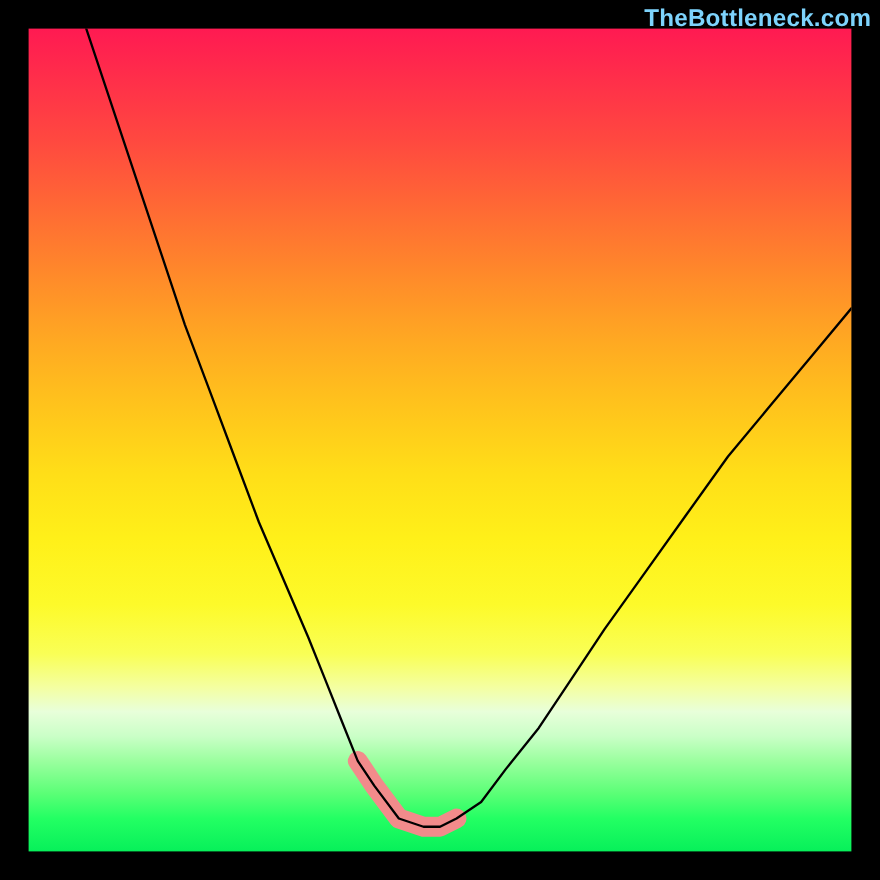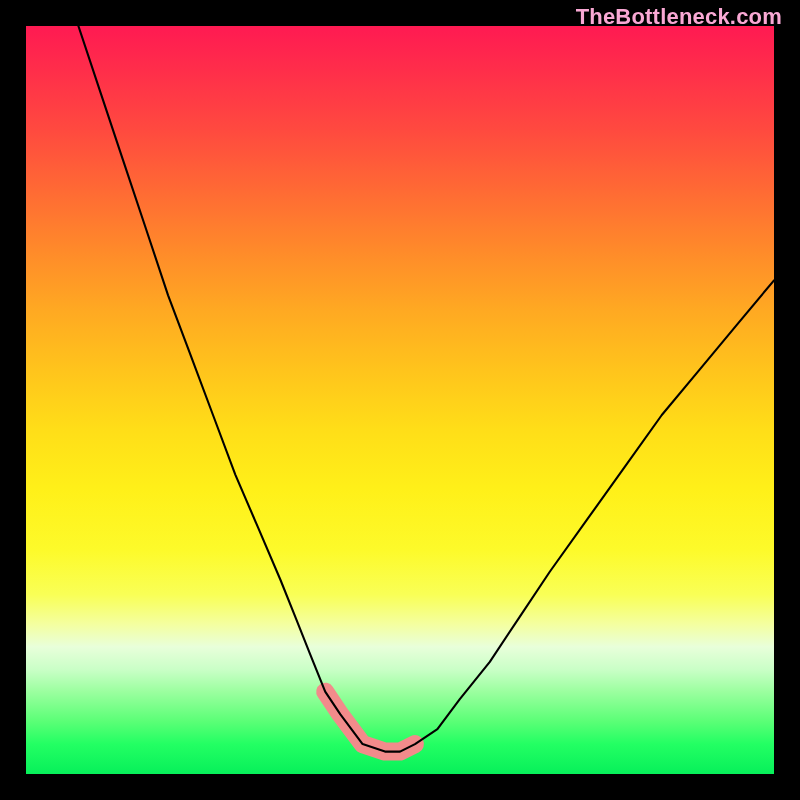--- a/index.html
+++ b/index.html
@@ -13,22 +13,22 @@
   }
   .frame {
     position: relative;
     width: 800px;
     height: 800px;
     background: #000;
   }
   .watermark {
     position: absolute;
     top: 4px;
-    right: 18px;
-    color: #f9a8d4;
+    right: 8px;
+    color: #7dd3fc;
     font-size: 22px;
     font-weight: 600;
     letter-spacing: 0.2px;
     z-index: 5;
   }
   .plot-area {
     position: absolute;
     left: 26px;
     top: 26px;
     width: 748px;

